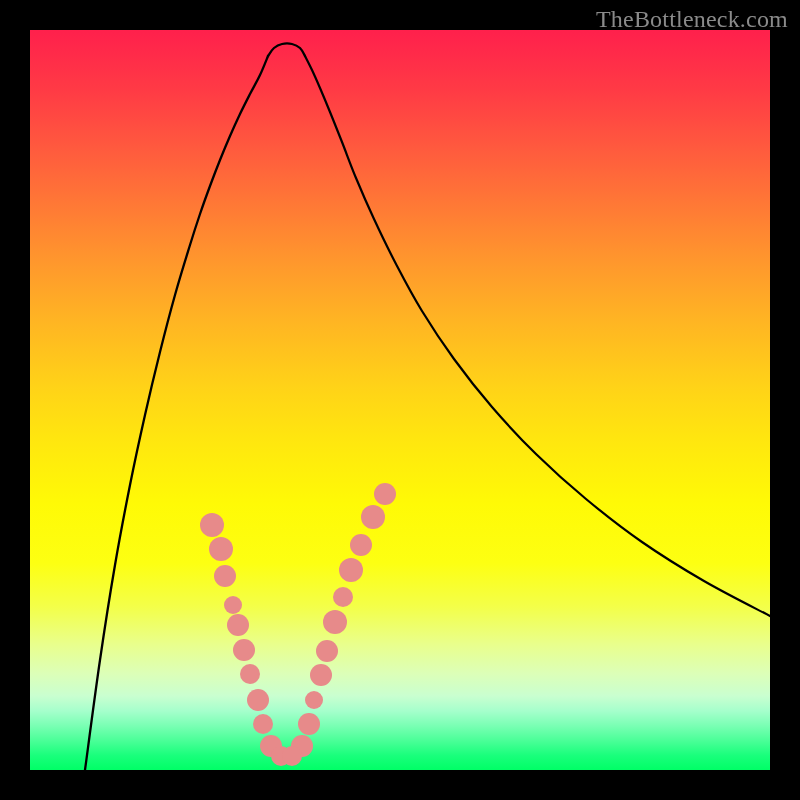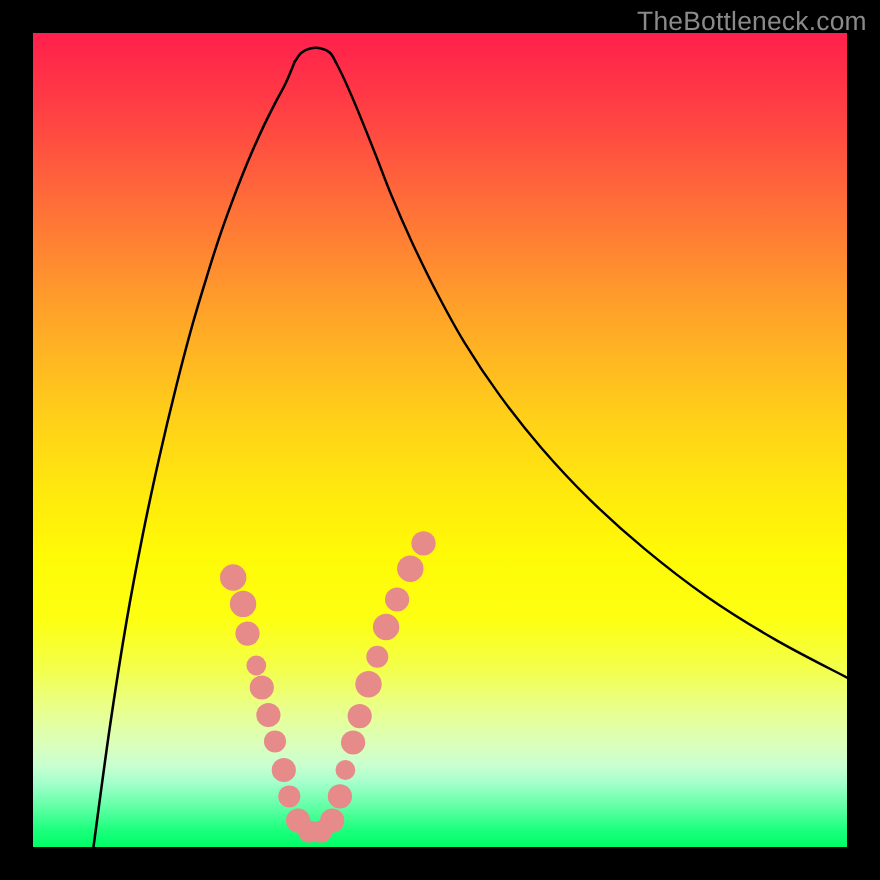--- a/index.html
+++ b/index.html
@@ -47,21 +47,21 @@
     position: absolute;
     left: 0;
     top: 0;
     width: 740px;
     height: 740px;
   }
   .watermark {
     position: absolute;
     top: 6px;
     right: 12px;
-    font-family: Liberation Sans, sans-serif;
+    font-family: Liberation Serif, serif;
     font-size: 24px;
     color: #8a8a8a;
     font-weight: 500;
     letter-spacing: 0.2px;
   }
 </style>
 </head>
 <body>
 
 <div class="container">

